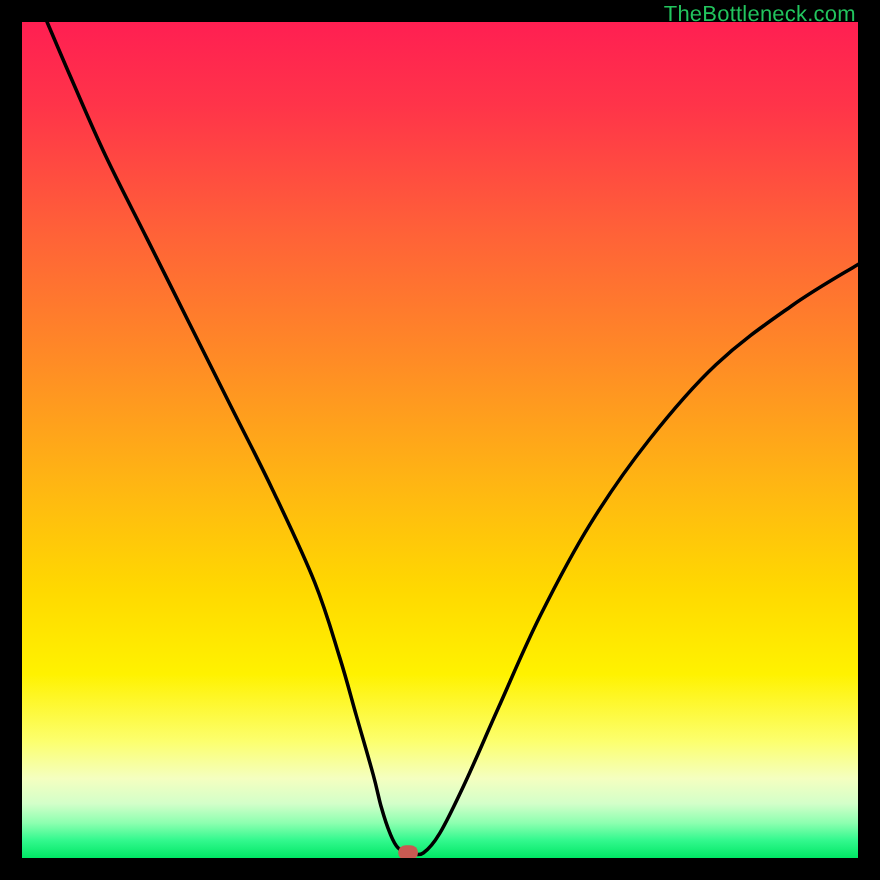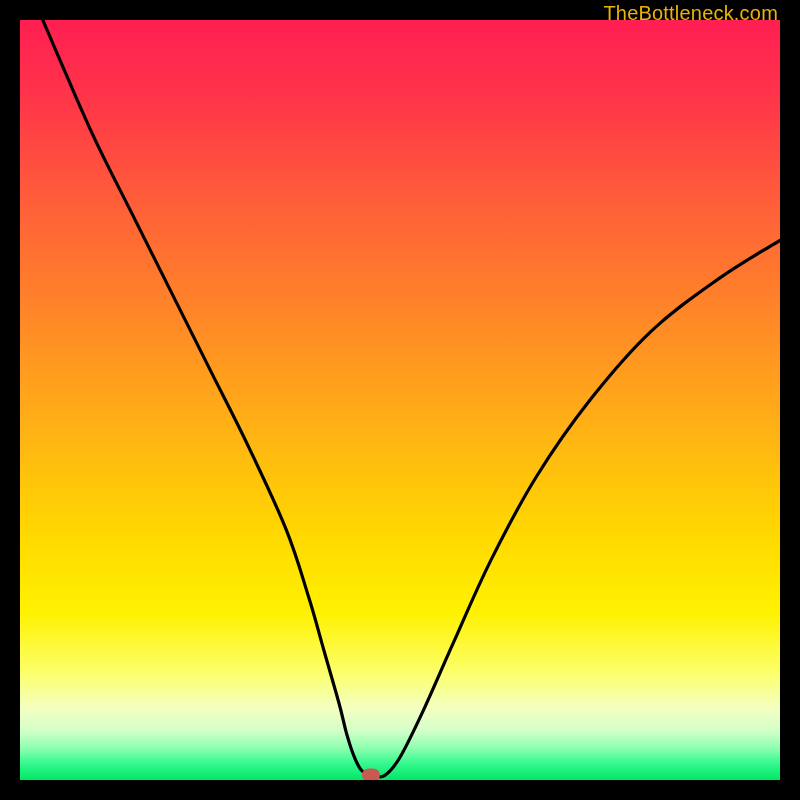--- a/index.html
+++ b/index.html
@@ -28,21 +28,21 @@
     overflow: hidden;
   }
   .gradient {
     position: absolute;
     inset: 0;
   }
   .watermark {
     position: absolute;
     top: 2px;
     right: 22px;
-    color: #eab308;
+    color: #22c55e;
     font-size: 20px;
     font-weight: 500;
     letter-spacing: 0.2px;
     user-select: none;
   }
   .curve-svg {
     position: absolute;
     inset: 0;
   }
   .marker {

